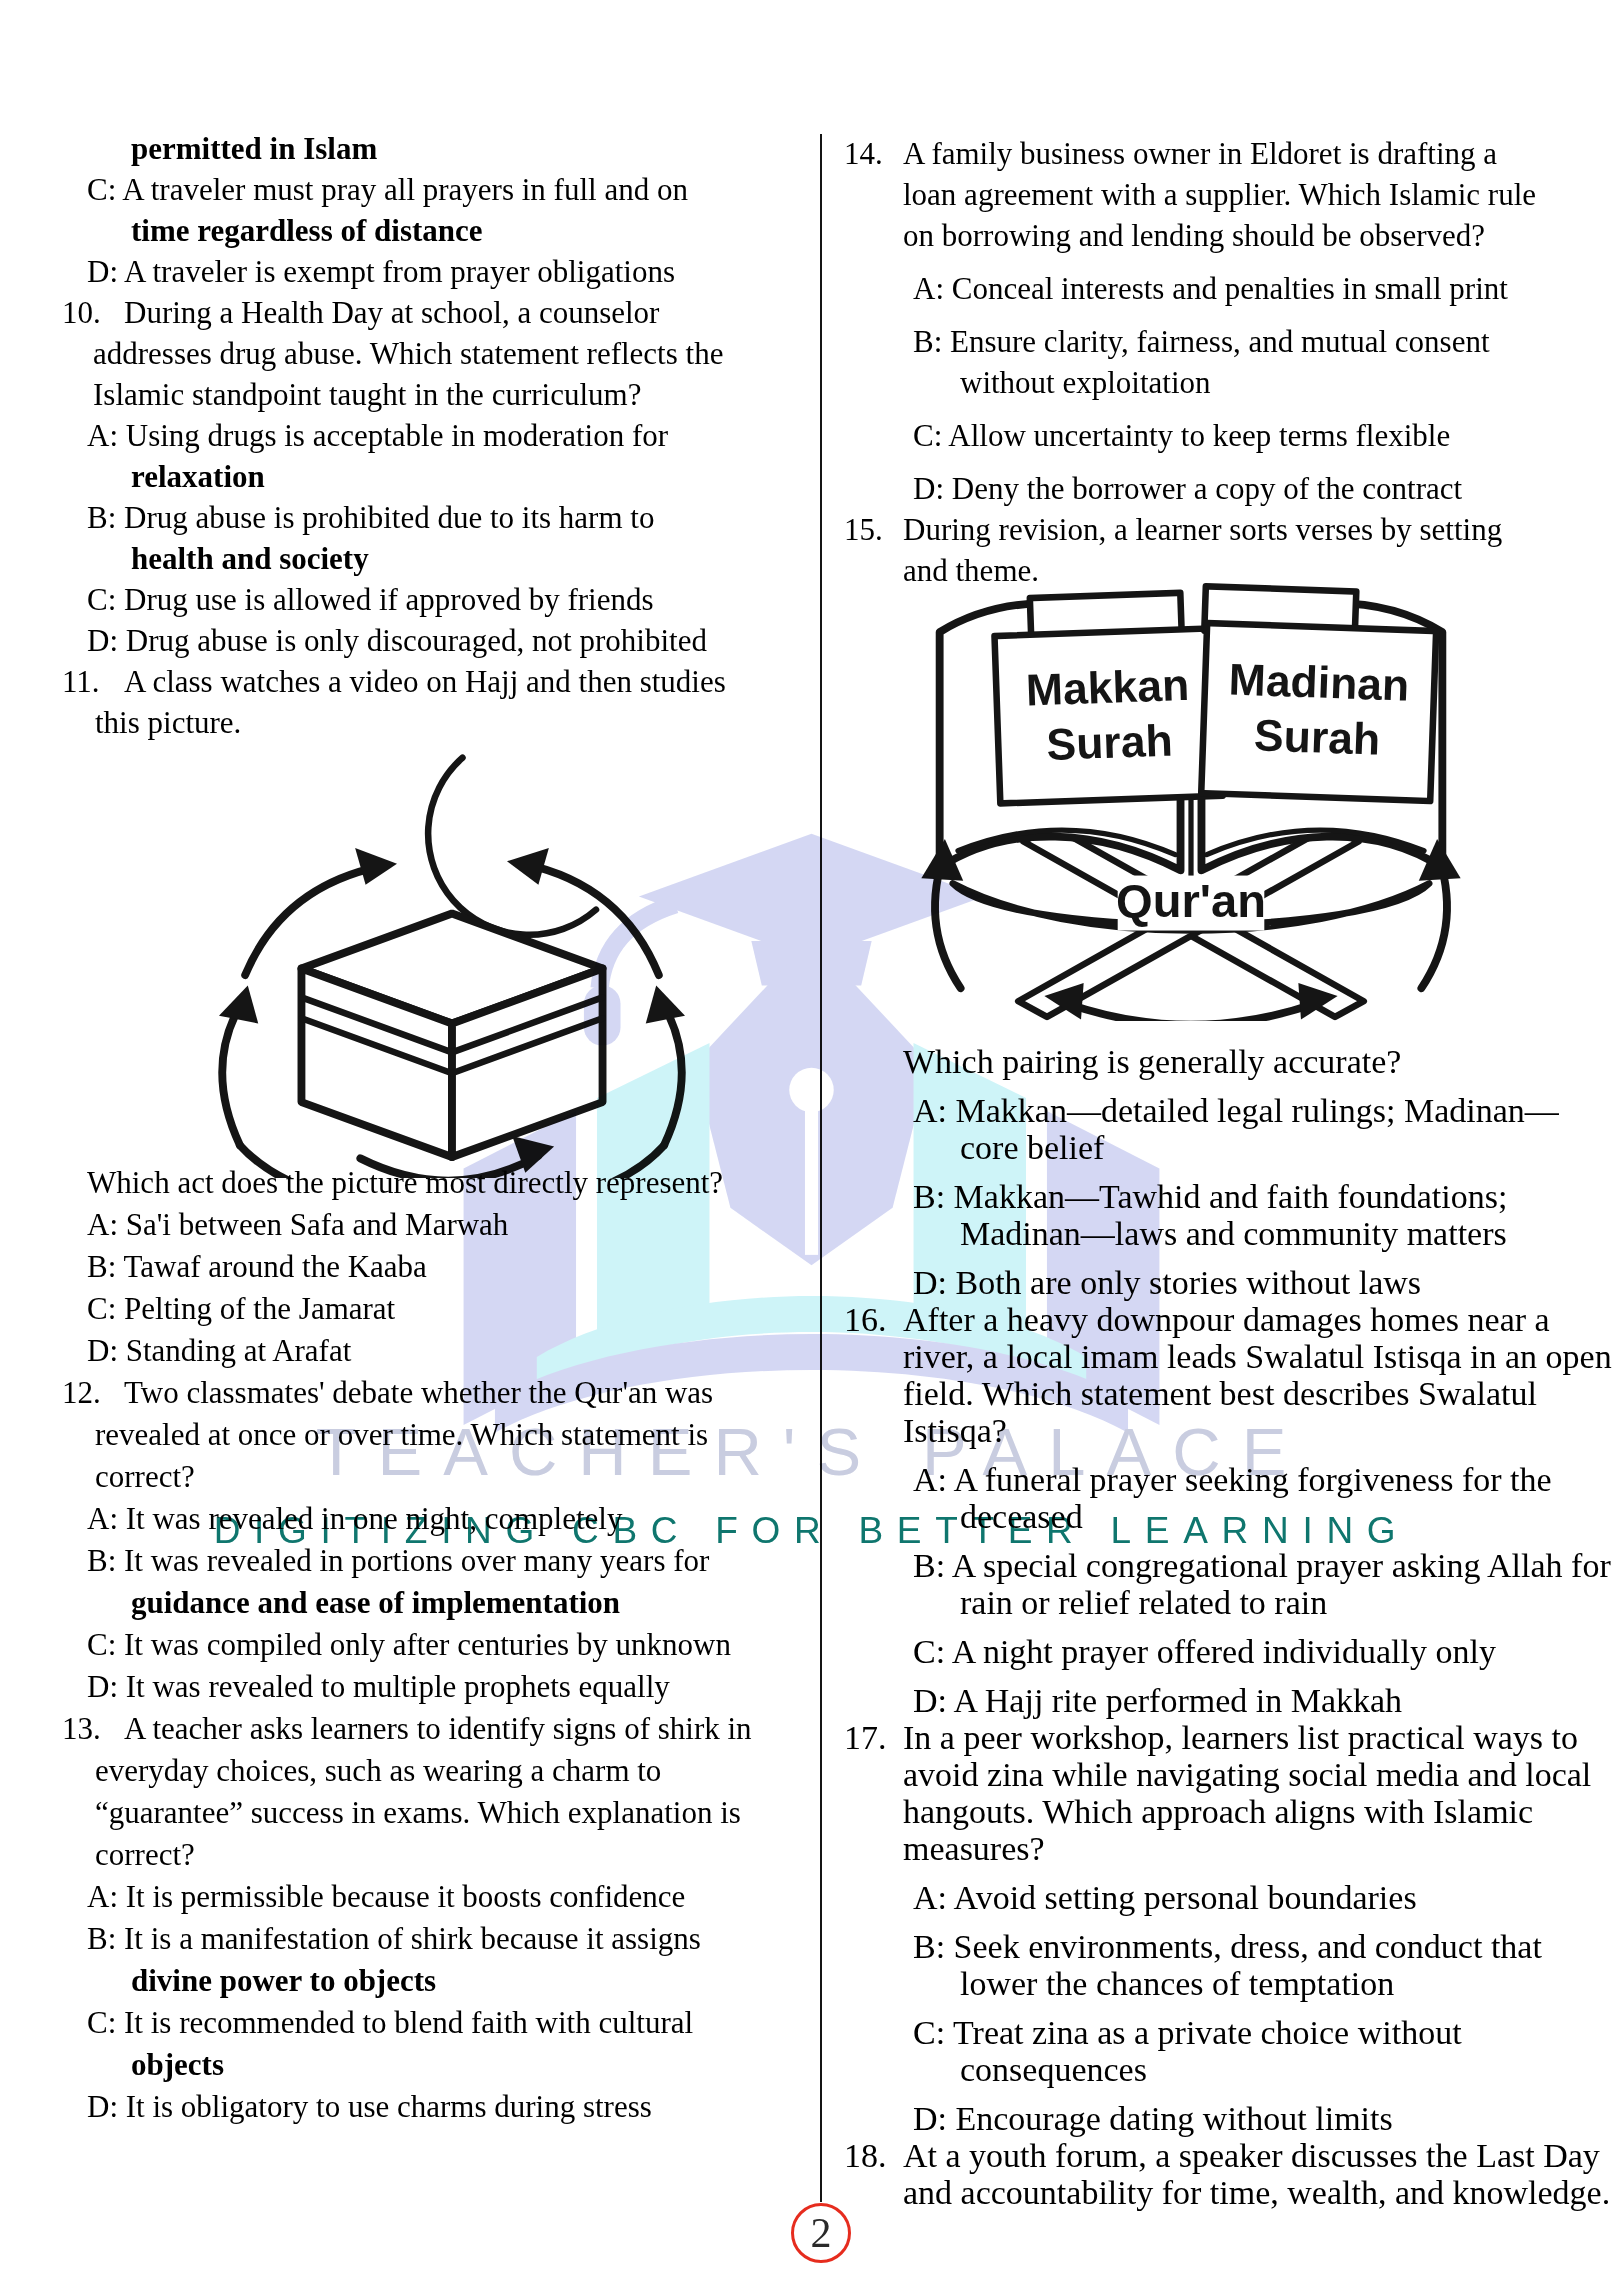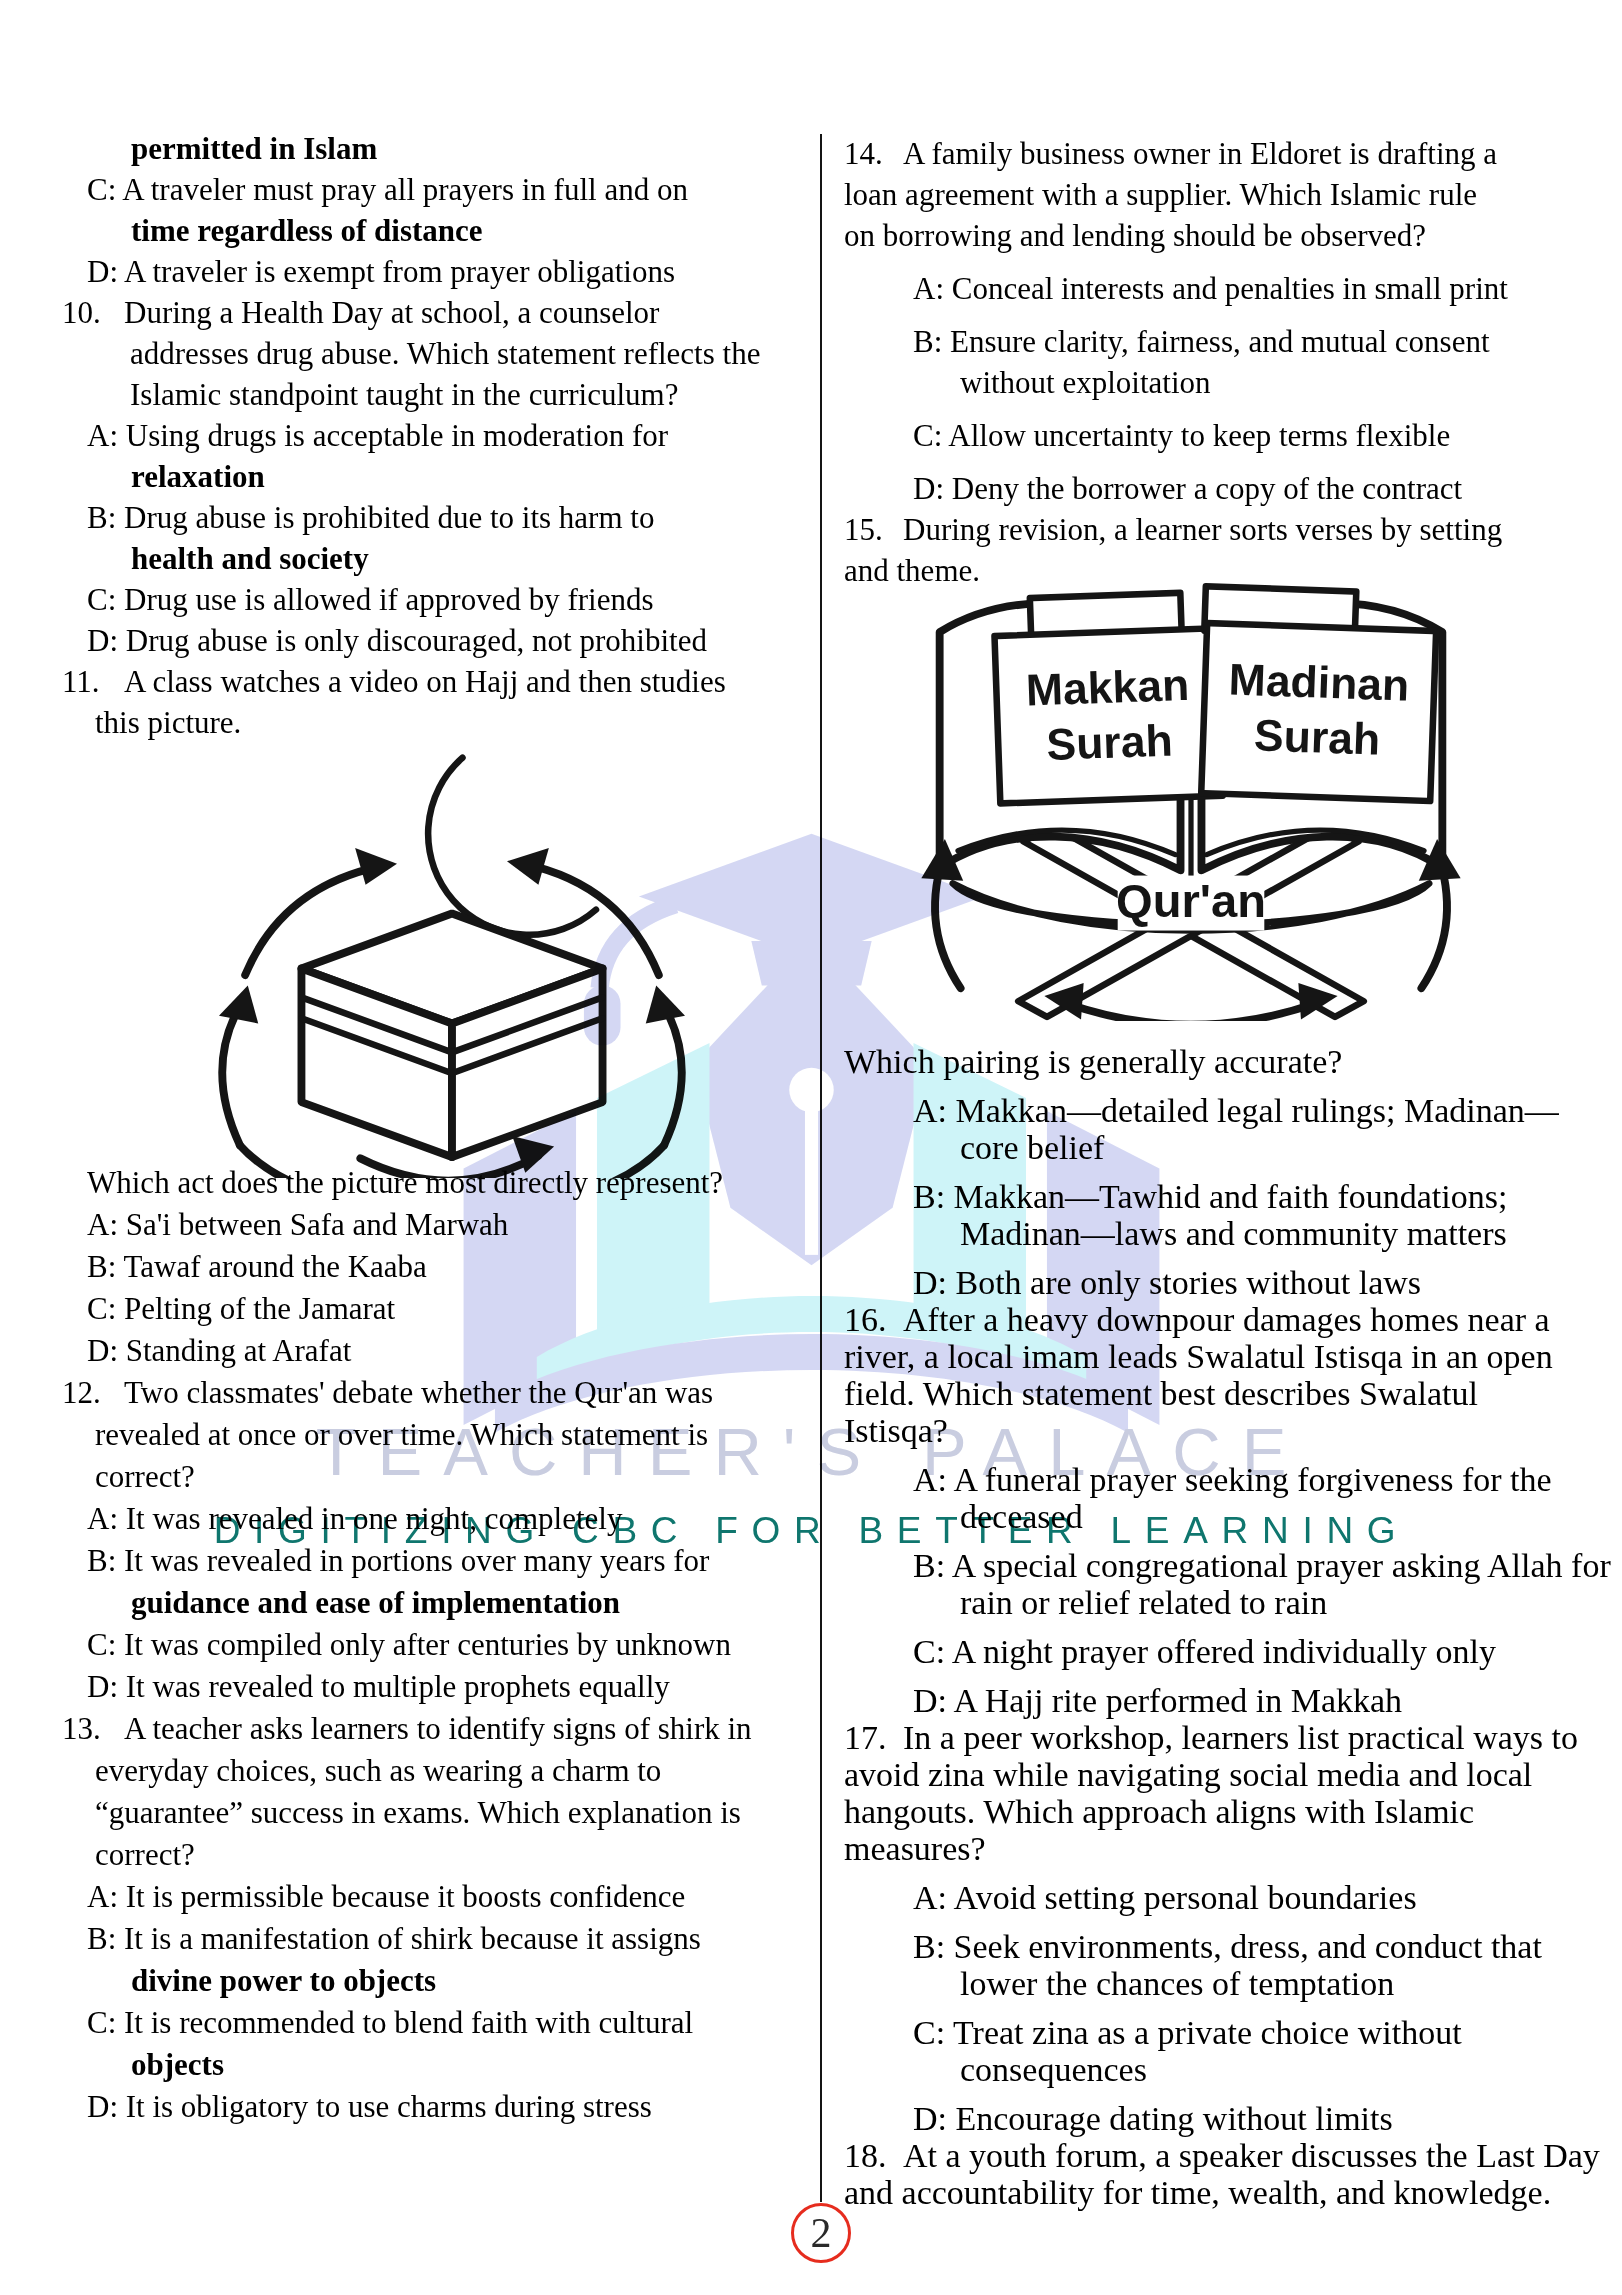--- a/index.html
+++ b/index.html
@@ -10,27 +10,27 @@
   .line{font-size:31px;line-height:inherit;white-space:pre;color:#000;}
   .qnum{display:inline-block;}
 
   #lb1{left:62px;top:128px;width:753px;line-height:41px;}
   #lb2{left:62px;top:1162px;width:753px;line-height:42px;}
   #rb1{left:844px;top:133px;width:772px;line-height:41px;}
   #rb2{left:844px;top:1043px;width:772px;line-height:37px;}
   #rb2 .line{font-size:34px;}
 
   .col-left .qnum{width:62px;}
-  .col-left .qc  {margin-left:68px;}
+  .col-left .qc  {margin-left:31px;}
   .col-left .qc2 {margin-left:33px;}
   .col-left .opt {margin-left:25px;}
   .col-left .oc  {margin-left:69px;font-weight:bold;}
 
   .col-right .qnum{width:59px;}
-  .col-right .qc  {}
+  .col-right .qc  {margin-left:59px;}
   .col-right .opt {margin-left:69px;margin-top:12px;}
   .col-right .oc  {margin-left:116px;}
 
   
   #divider{position:absolute;left:820px;top:134px;width:2px;height:2068px;background:#141414;z-index:2;}
   #pagenum{position:absolute;left:791px;top:2203px;width:60px;height:60px;border:3.9px solid #e62c1e;
            border-radius:50%;box-sizing:border-box;z-index:3;display:flex;align-items:center;justify-content:center;
            font-size:42px;color:#2a2a2a;background:#fff;}
 
   

